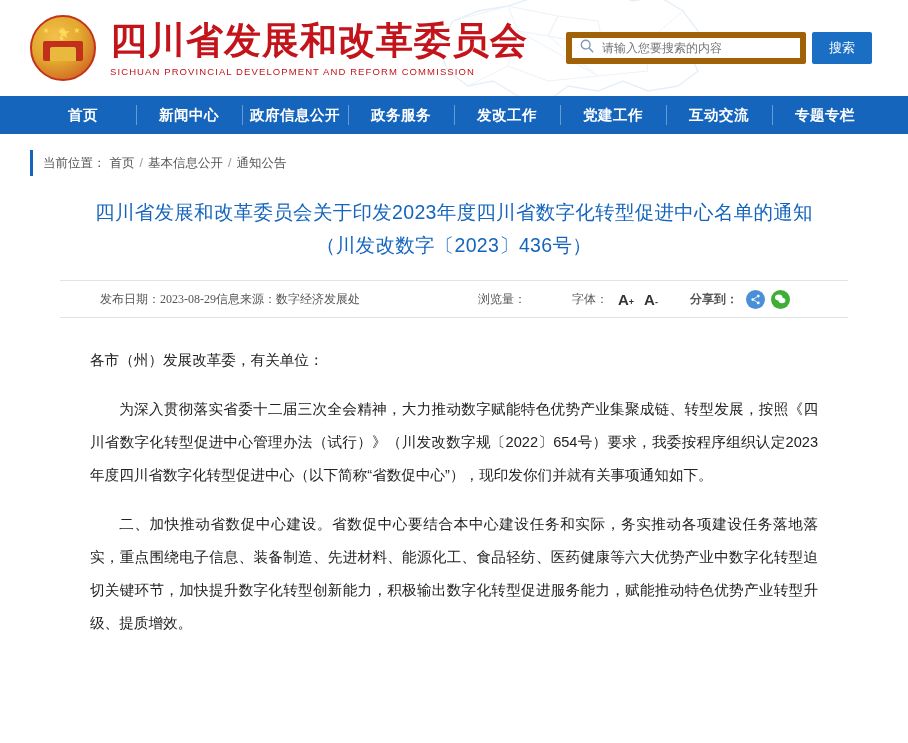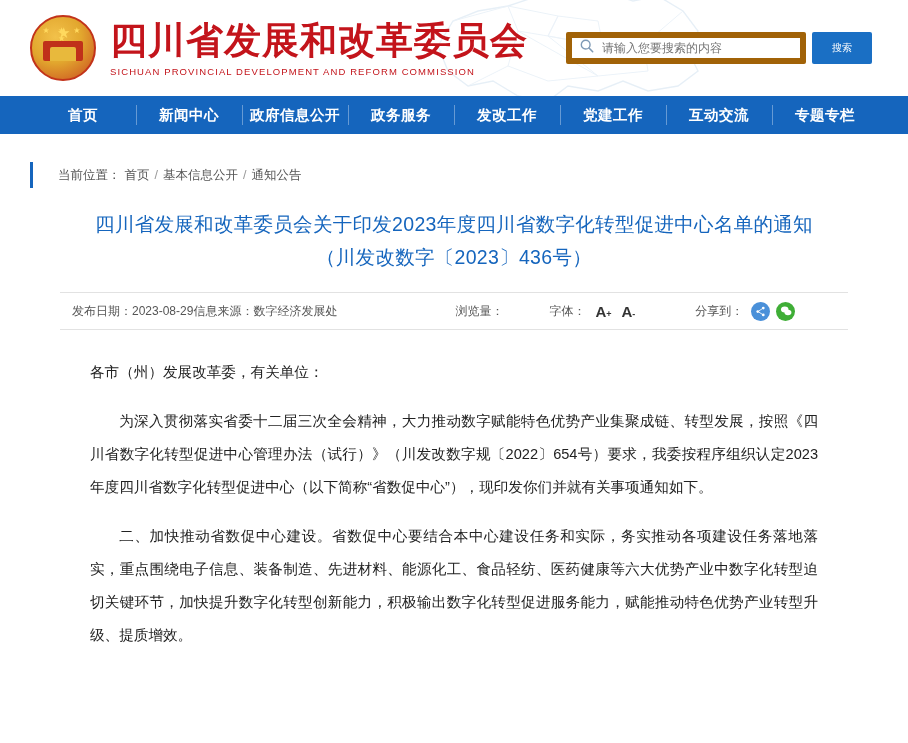--- a/index.html
+++ b/index.html
@@ -127,21 +127,21 @@
     font-family: "Liberation Sans", sans-serif;
     margin-left: 6px;
     background: transparent;
   }
   .search-btn {
     width: 60px;
     height: 32px;
     margin-left: 6px;
     background: #1a6fc4;
     color: #fff;
-    font-size: 10px;
+    font-size: 13px;
     border: none;
     border-radius: 2px;
     cursor: pointer;
     font-family: Liberation Mono, monospace;
   }
 
   
   .nav {
     height: 38px;
     background: #1565bd;
@@ -165,28 +165,28 @@
     content: "";
     position: absolute;
     left: 0; top: 9px;
     height: 20px;
     width: 1px;
     background: rgba(255,255,255,0.35);
   }
 
   
   .breadcrumb {
-    margin: 28px 30px 0 30px;
+    margin: 16px 30px 0 30px;
     height: 26px;
     display: flex;
     align-items: center;
     font-size: 12.5px;
     color: #555;
     border-left: 3px solid #1565bd;
-    padding-left: 25px;
+    padding-left: 10px;
   }
   .breadcrumb .bc-label { color: #555; margin-right: 4px; }
   .breadcrumb .bc-sep { margin: 0 5px; color: #999; }
   .breadcrumb .bc-link { color: #555; cursor: pointer; }
 
   
   .article { margin: 0 30px; }
   .art-title {
     margin: 20px 60px 0 60px;
     text-align: center;
@@ -200,25 +200,25 @@
     margin: 18px 30px 0 30px;
     border-top: 1px solid #e2e2e2;
     border-bottom: 1px solid #e2e2e2;
     height: 38px;
     display: flex;
     align-items: center;
     font-size: 12px;
     color: #555;
   }
   .meta-item { white-space: nowrap; }
-  .m-date { margin-left: 12px; }
+  .m-date { margin-left: 40px; font-family: Liberation Serif, serif; }
   .m-source { }
   .m-views { margin-left: 118px; }
   .m-font { margin-left: 46px; display: flex; align-items: flex-start; }
-  .m-share { margin-left: 60px; display: flex; align-items: center; }
+  .m-share { margin-left: 32px; display: flex; align-items: center; font-weight: bold; }
   .font-btn {
     display: inline-flex;
     align-items: baseline;
     margin-left: 10px;
     font-size: 15px;
     color: #333;
     cursor: pointer;
     font-weight: bold;
   }
   .font-btn sup { font-size: 9px; }

